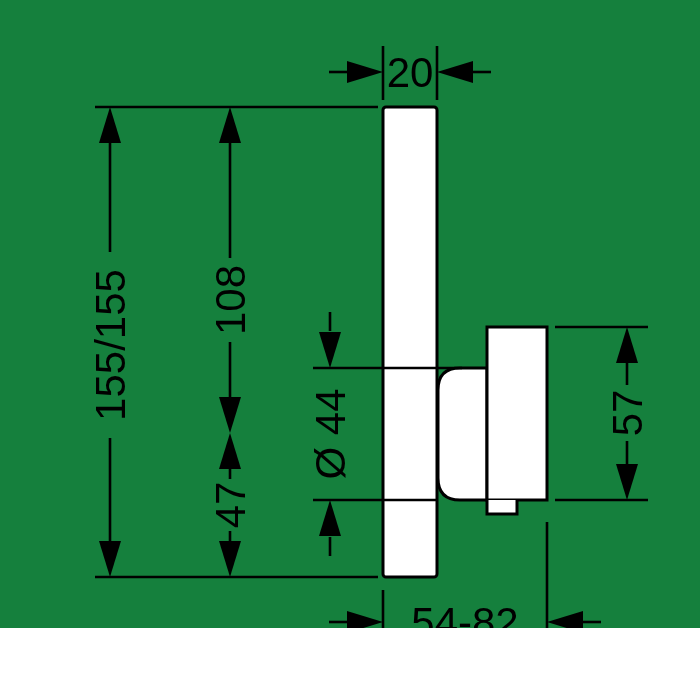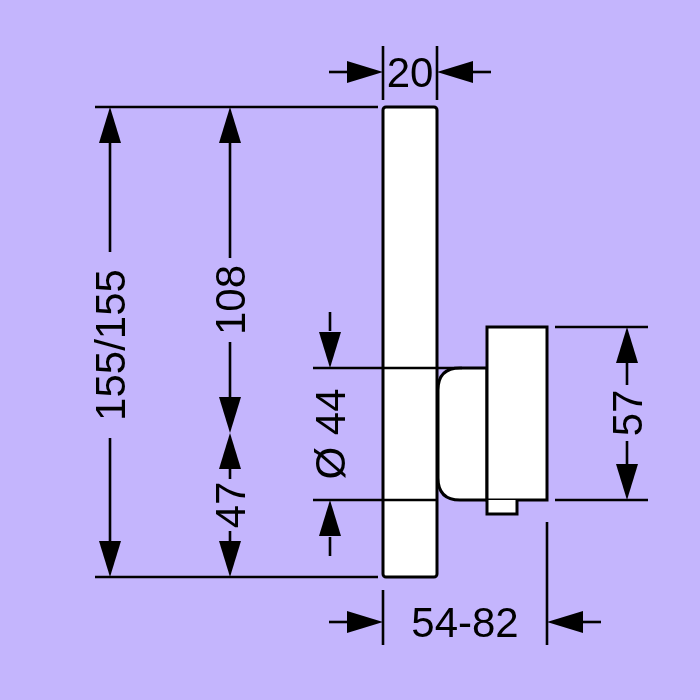--- a/index.html
+++ b/index.html
@@ -6,22 +6,22 @@
     margin: 0;
     padding: 0;
     width: 700px;
     height: 700px;
     background: #ffffff;
     font-family: "Liberation Sans", sans-serif;
   }
   .stage {
     position: relative;
     width: 700px;
-    height: 700px;
-    background: #c4b5fd;
+    height: 628px;
+    background: #15803d;
     overflow: hidden;
   }
   svg text {
     font-family: "Liberation Sans", sans-serif;
     font-size: 42px;
     fill: #000000;
     font-weight: 400;
   }
   .obj {
     fill: #ffffff;

